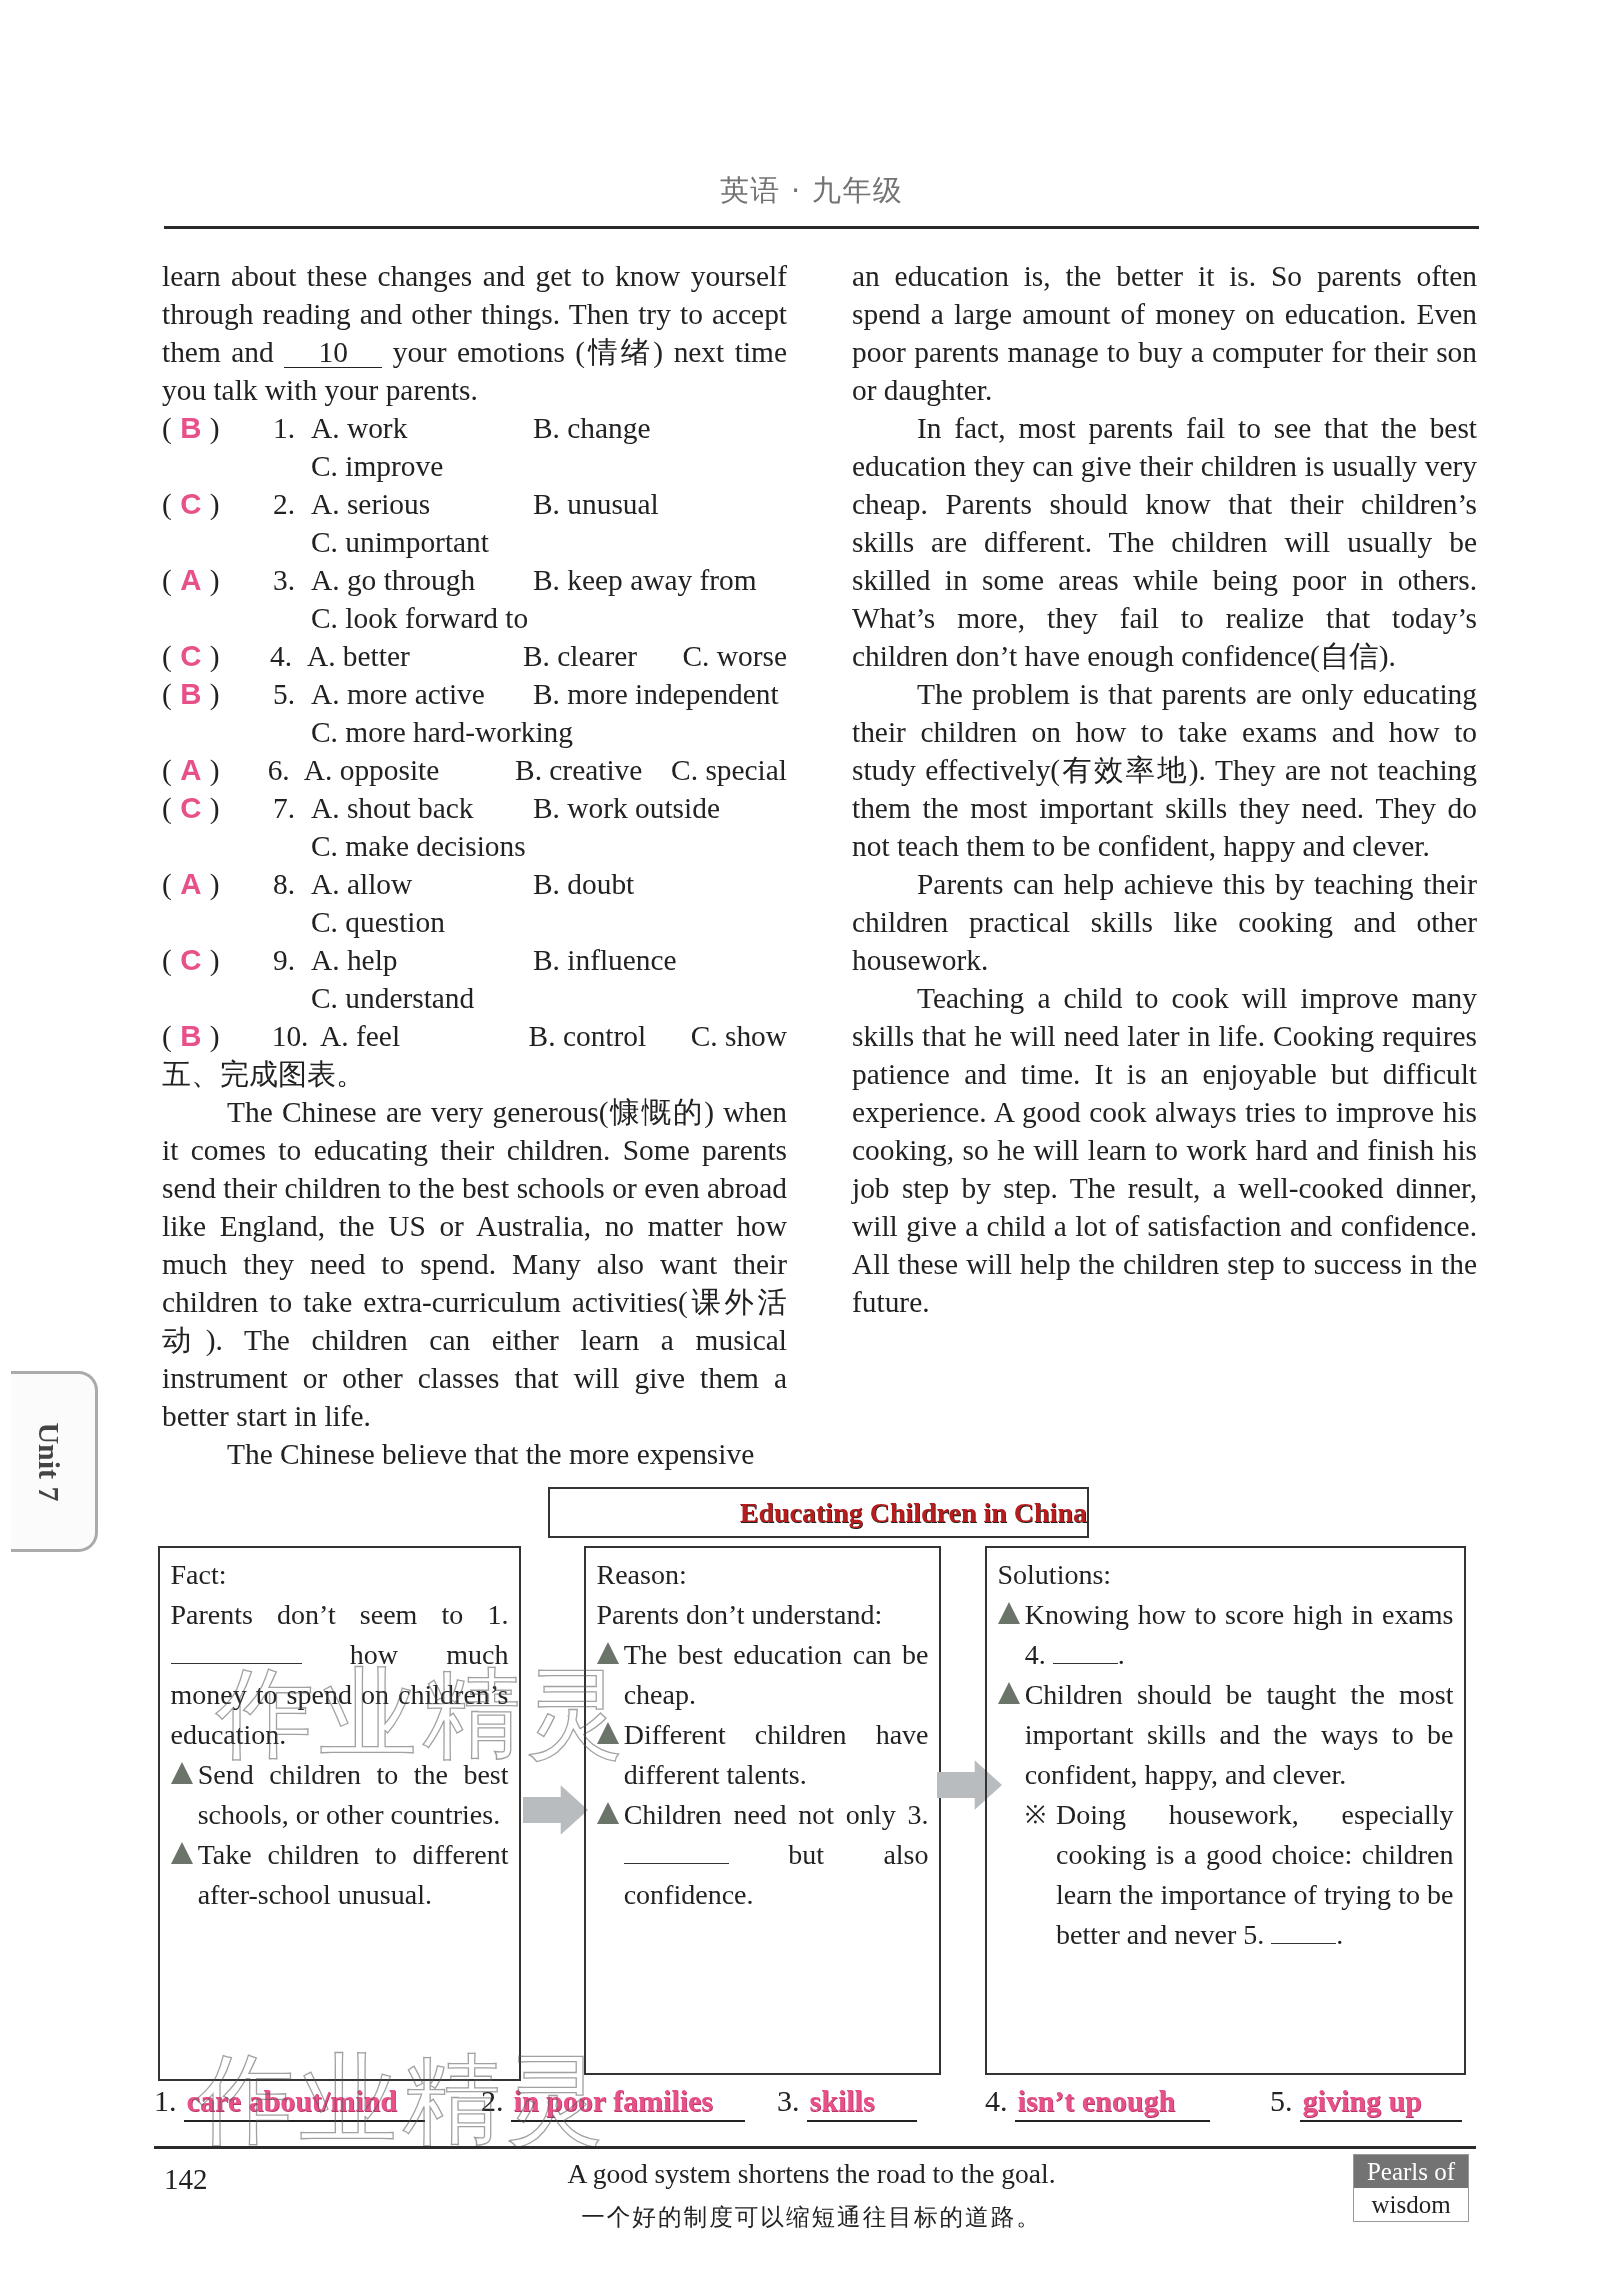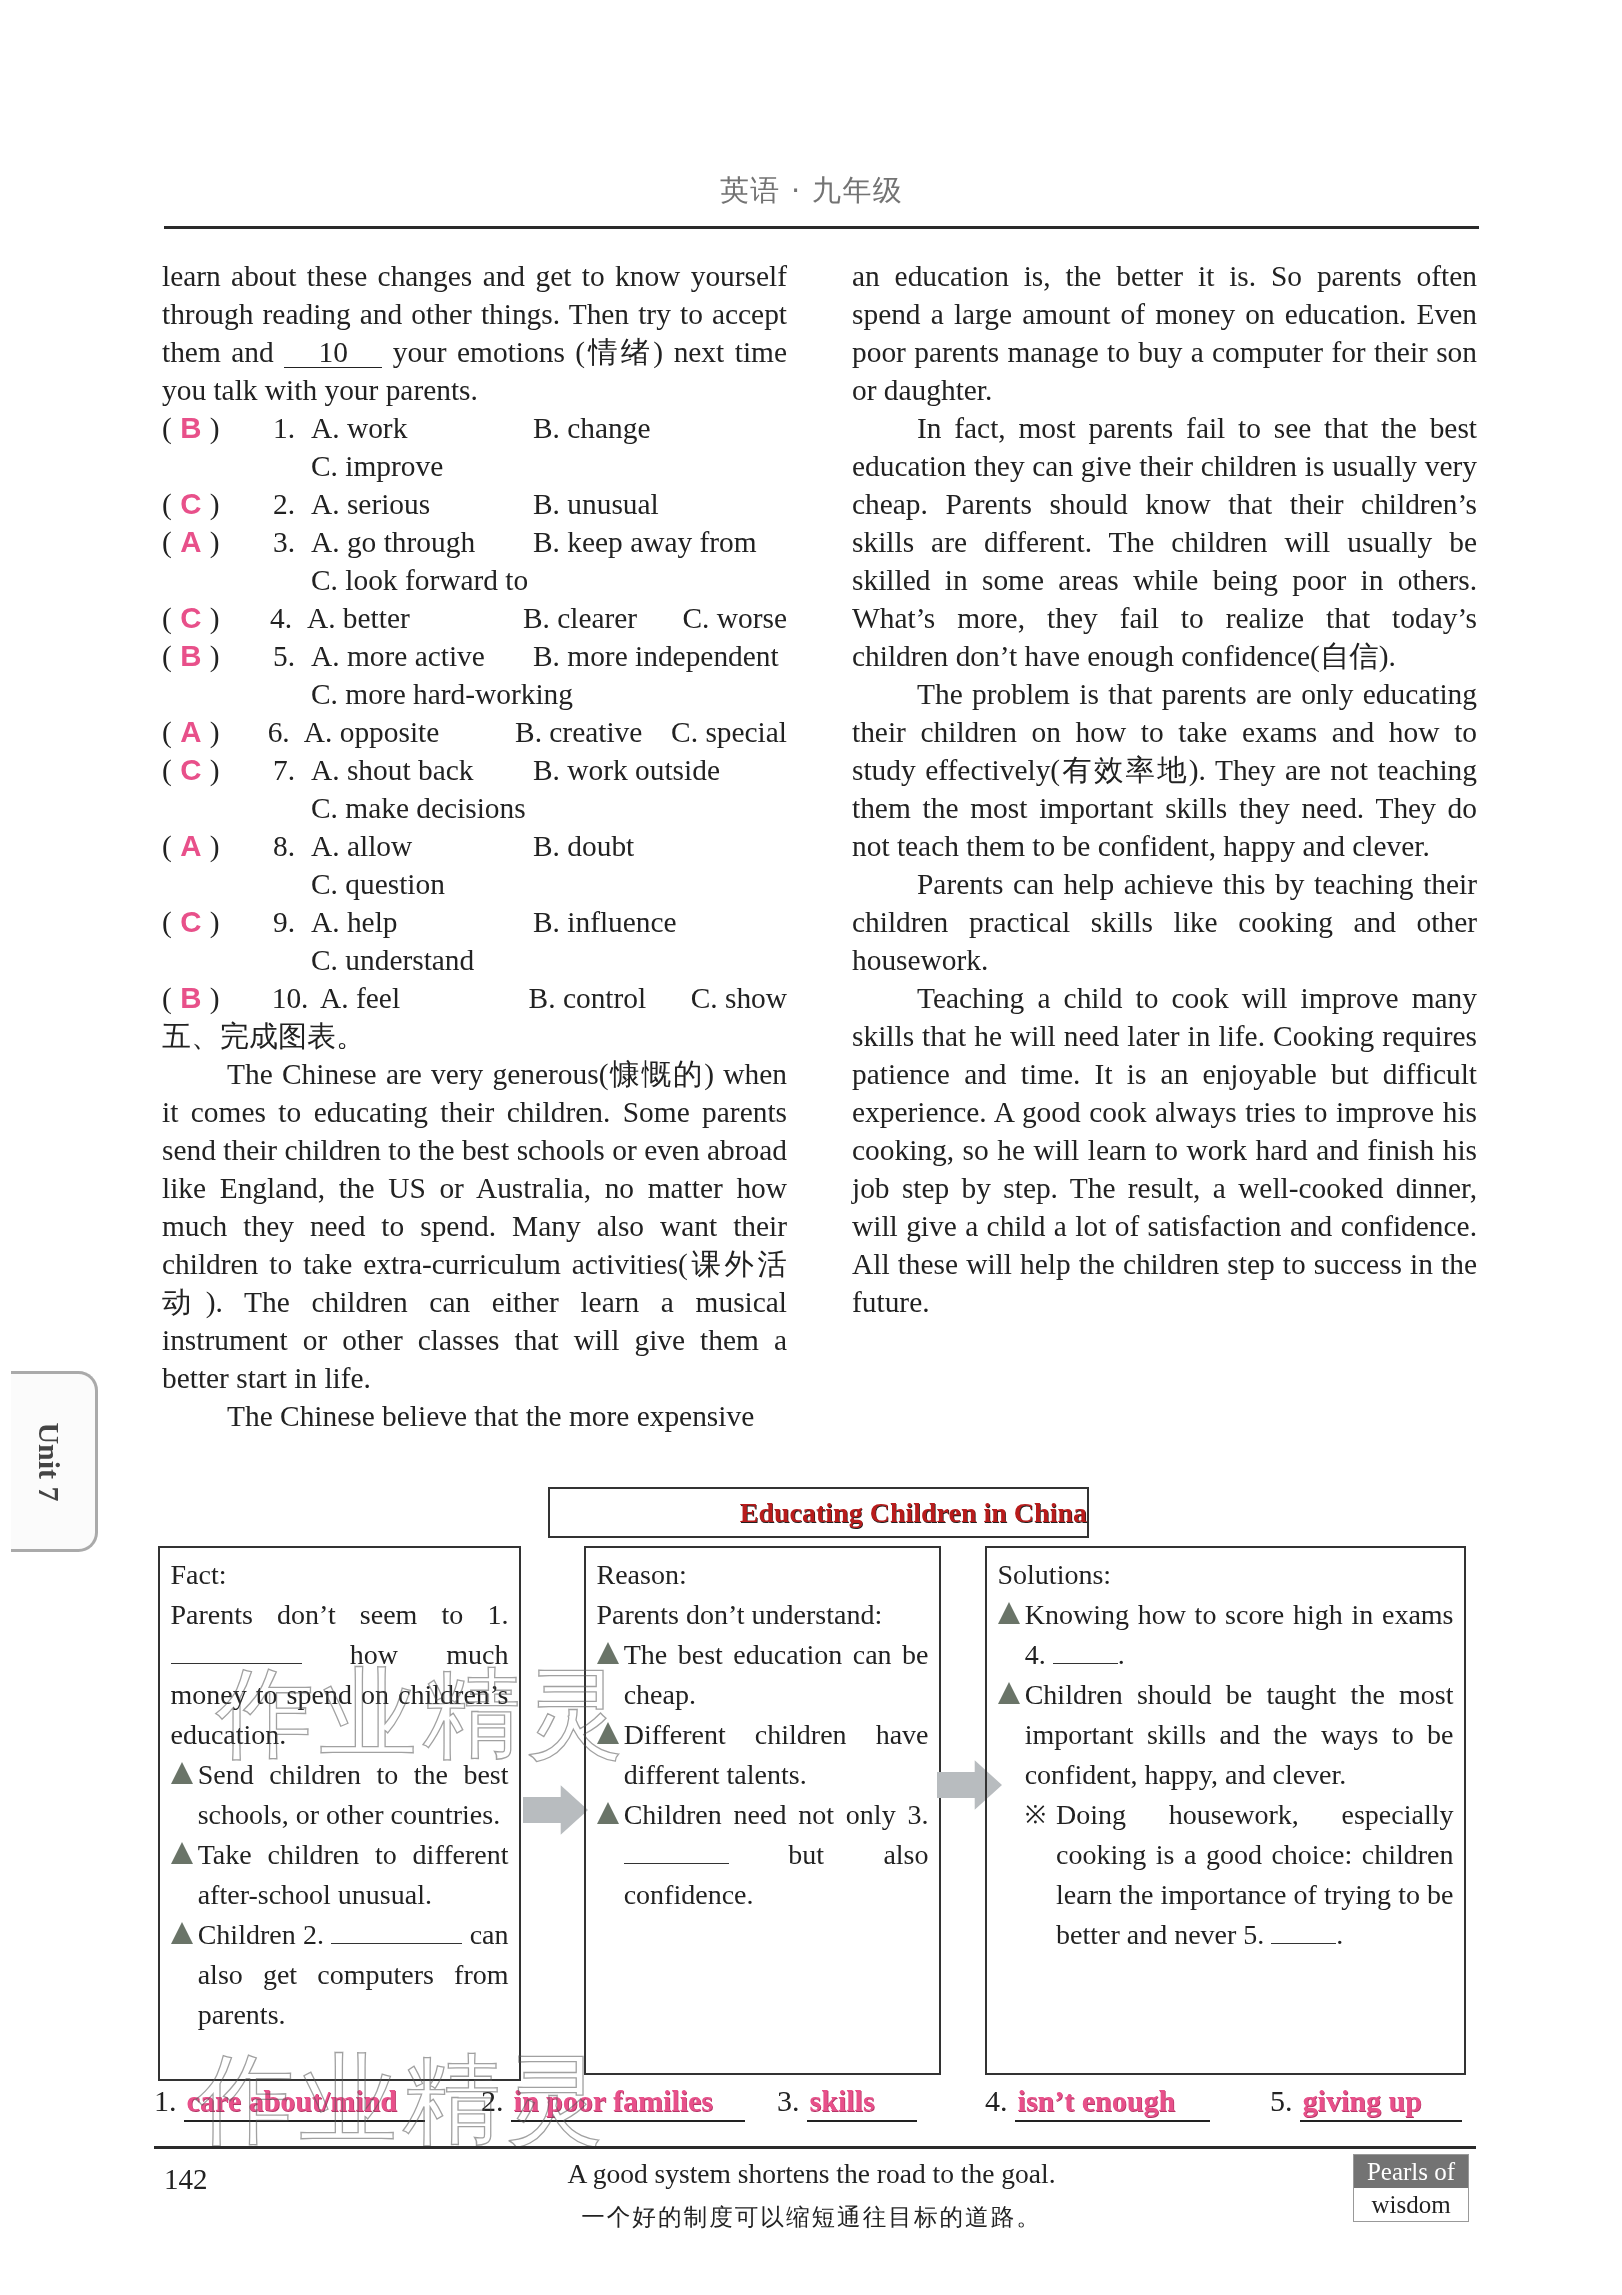--- a/index.html
+++ b/index.html
@@ -103,20 +103,21 @@
         <span class="q-a" style="width:222px">A. work</span>
         <span class="q-b">B. change</span>
       </div>
       <div class="q-cont" style="padding-left: 149px;">C. improve</div>
       <div class="q-row">
         <span class="q-paren">(<span class="q-ans">C</span>)</span>
         <span style="display:inline-block;width:38px">2.</span>
         <span class="q-a" style="width:222px">A. serious</span>
         <span class="q-b">B. unusual</span>
       </div>
+      <div class="q-cont" style="padding-left: 149px;">C. unimportant</div>
       <div class="q-row">
         <span class="q-paren">(<span class="q-ans">A</span>)</span>
         <span style="display:inline-block;width:38px">3.</span>
         <span class="q-a" style="width:222px">A. go through</span>
         <span class="q-b">B. keep away from</span>
       </div>
       <div class="q-cont" style="padding-left: 149px;">C. look forward to</div>
       <div class="q-row">
         <span class="q-paren">(<span class="q-ans">C</span>)</span>
         <span style="display:inline-block;width:38px">4.</span>
@@ -195,24 +196,20 @@
     <span>how much money to spend on children’s education.</span>
   </div>
   <div class="bul">
       <span class="tri"></span>
       <span>Send children to the best schools, or other countries.</span>
     </div>
   <div class="bul">
       <span class="tri"></span>
       <span>Take children to different after-school unusual.</span>
     </div>
-  <div class="bul">
-      <span class="tri"></span>
-    <span><span>Children 2.</span> <span class="blank" style="width:131px"></span> <span>can also get computers from parents.</span></span>
-  </div>
 </div>
 
 <svg class="arrow" style="left:523px; top:1785px;" viewBox="0 0 100 76">
   <polygon points="0,18 58,18 58,0 100,38 58,76 58,58 0,58" fill="#b8bcbf"></polygon>
 </svg>
 
 <div class="box reason">
   <div>Reason:</div>
   <div>Parents don’t understand:</div>
   <div class="bul">

